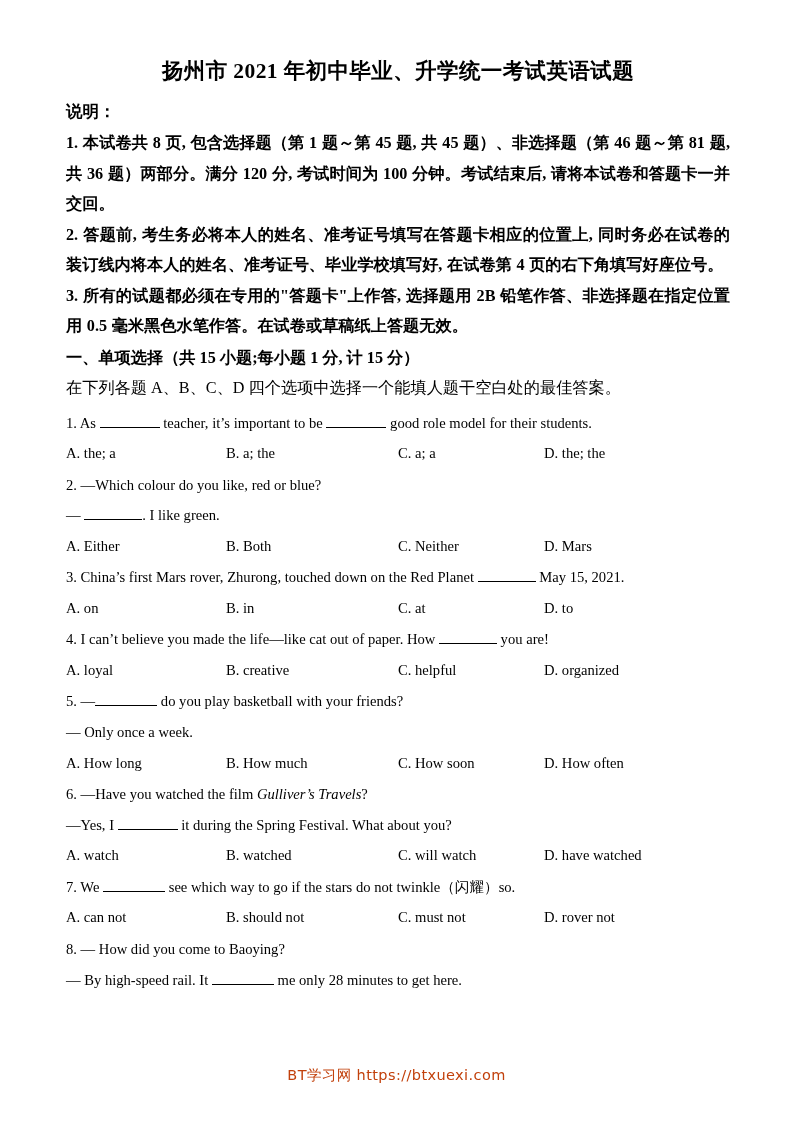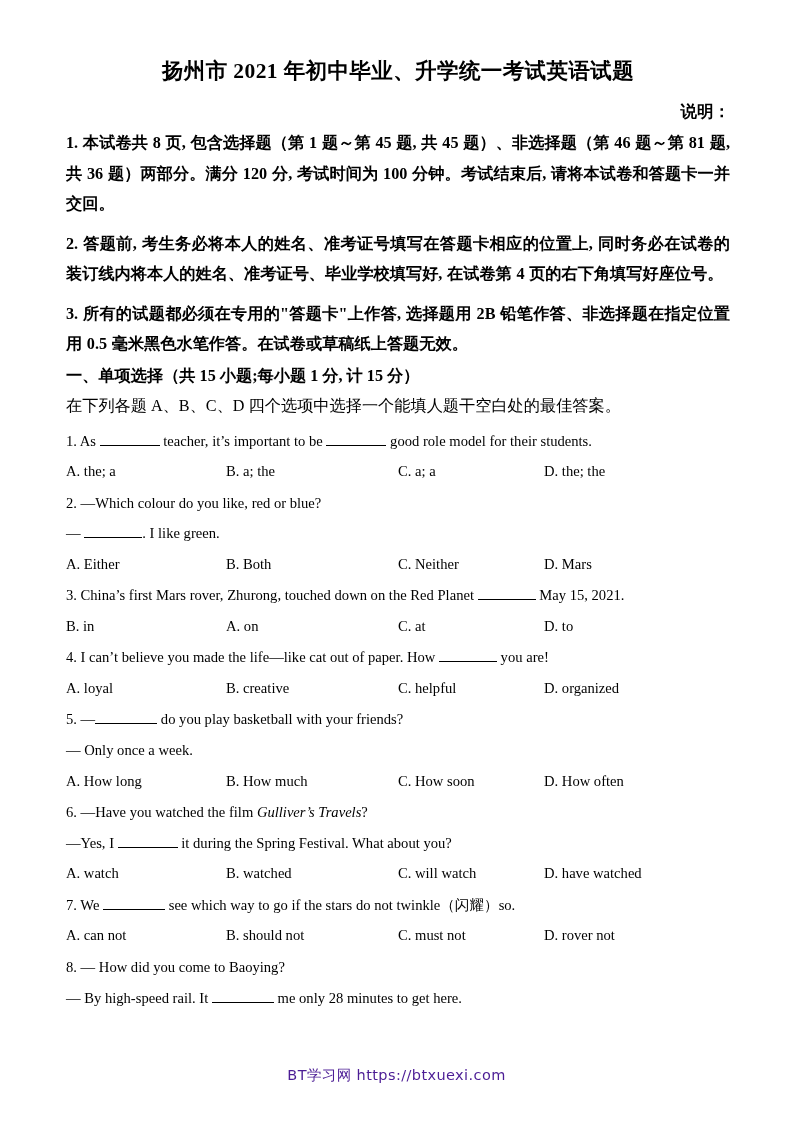--- a/index.html
+++ b/index.html
@@ -43,32 +43,31 @@
     margin: 0 0 11px 0;
     white-space: nowrap;
   }
 
   
   .note-label {
     font-weight: bold;
     font-size: 16.5px;
     line-height: 30px;
     margin: 0 0 1px 0;
-    text-align: right;
   }
   .note-para {
     font-weight: bold;
     font-size: 16.2px;
     line-height: 30.5px;
     margin: 0;
     text-align: justify;
     text-justify: inter-ideograph;
     word-spacing: 0.6px;
   }
-  .note-para + .note-para { margin-top: 9px; }
+  .note-para + .note-para { margin-top: 0px; }
 
   .section-heading {
     font-weight: bold;
     font-size: 16.2px;
     line-height: 30px;
     margin: 1px 0 0 0;
   }
   .section-sub {
     font-weight: normal;
     font-size: 16.2px;
@@ -110,21 +109,21 @@
 
   
   .watermark {
     position: absolute;
     left: 0;
     top: 1066px;
     width: 793px;
     text-align: center;
     font-family: "DejaVu Sans", "Liberation Sans", sans-serif;
     font-size: 14.5px;
-    color: #4c1d95;
+    color: #c2410c;
     letter-spacing: 0.4px;
     white-space: nowrap;
   }
 </style>
 </head>
 <body>
 
 <div class="page">
   <div class="content">
 
@@ -157,22 +156,22 @@
           <div class="q-options">
             <span class="opt">A. Either</span>
             <span class="opt">B. Both</span>
             <span class="opt">C. Neither</span>
             <span class="opt">D. Mars</span>
           </div>
         </div>
         <div class="q-block">
           <p class="q-stem"><span>3. China’s first Mars rover, Zhurong, touched down on the Red Planet </span><span class="blank-line" style="width: 58px;"></span><span> May 15, 2021.</span></p>
           <div class="q-options">
+            <span class="opt">A. on</span>
             <span class="opt">B. in</span>
-            <span class="opt">A. on</span>
             <span class="opt">C. at</span>
             <span class="opt">D. to</span>
           </div>
         </div>
         <div class="q-block">
           <p class="q-stem"><span>4. I can’t believe you made the life—like cat out of paper. How </span><span class="blank-line" style="width: 58px;"></span><span> you are!</span></p>
           <div class="q-options">
             <span class="opt">A. loyal</span>
             <span class="opt">B. creative</span>
             <span class="opt">C. helpful</span>

